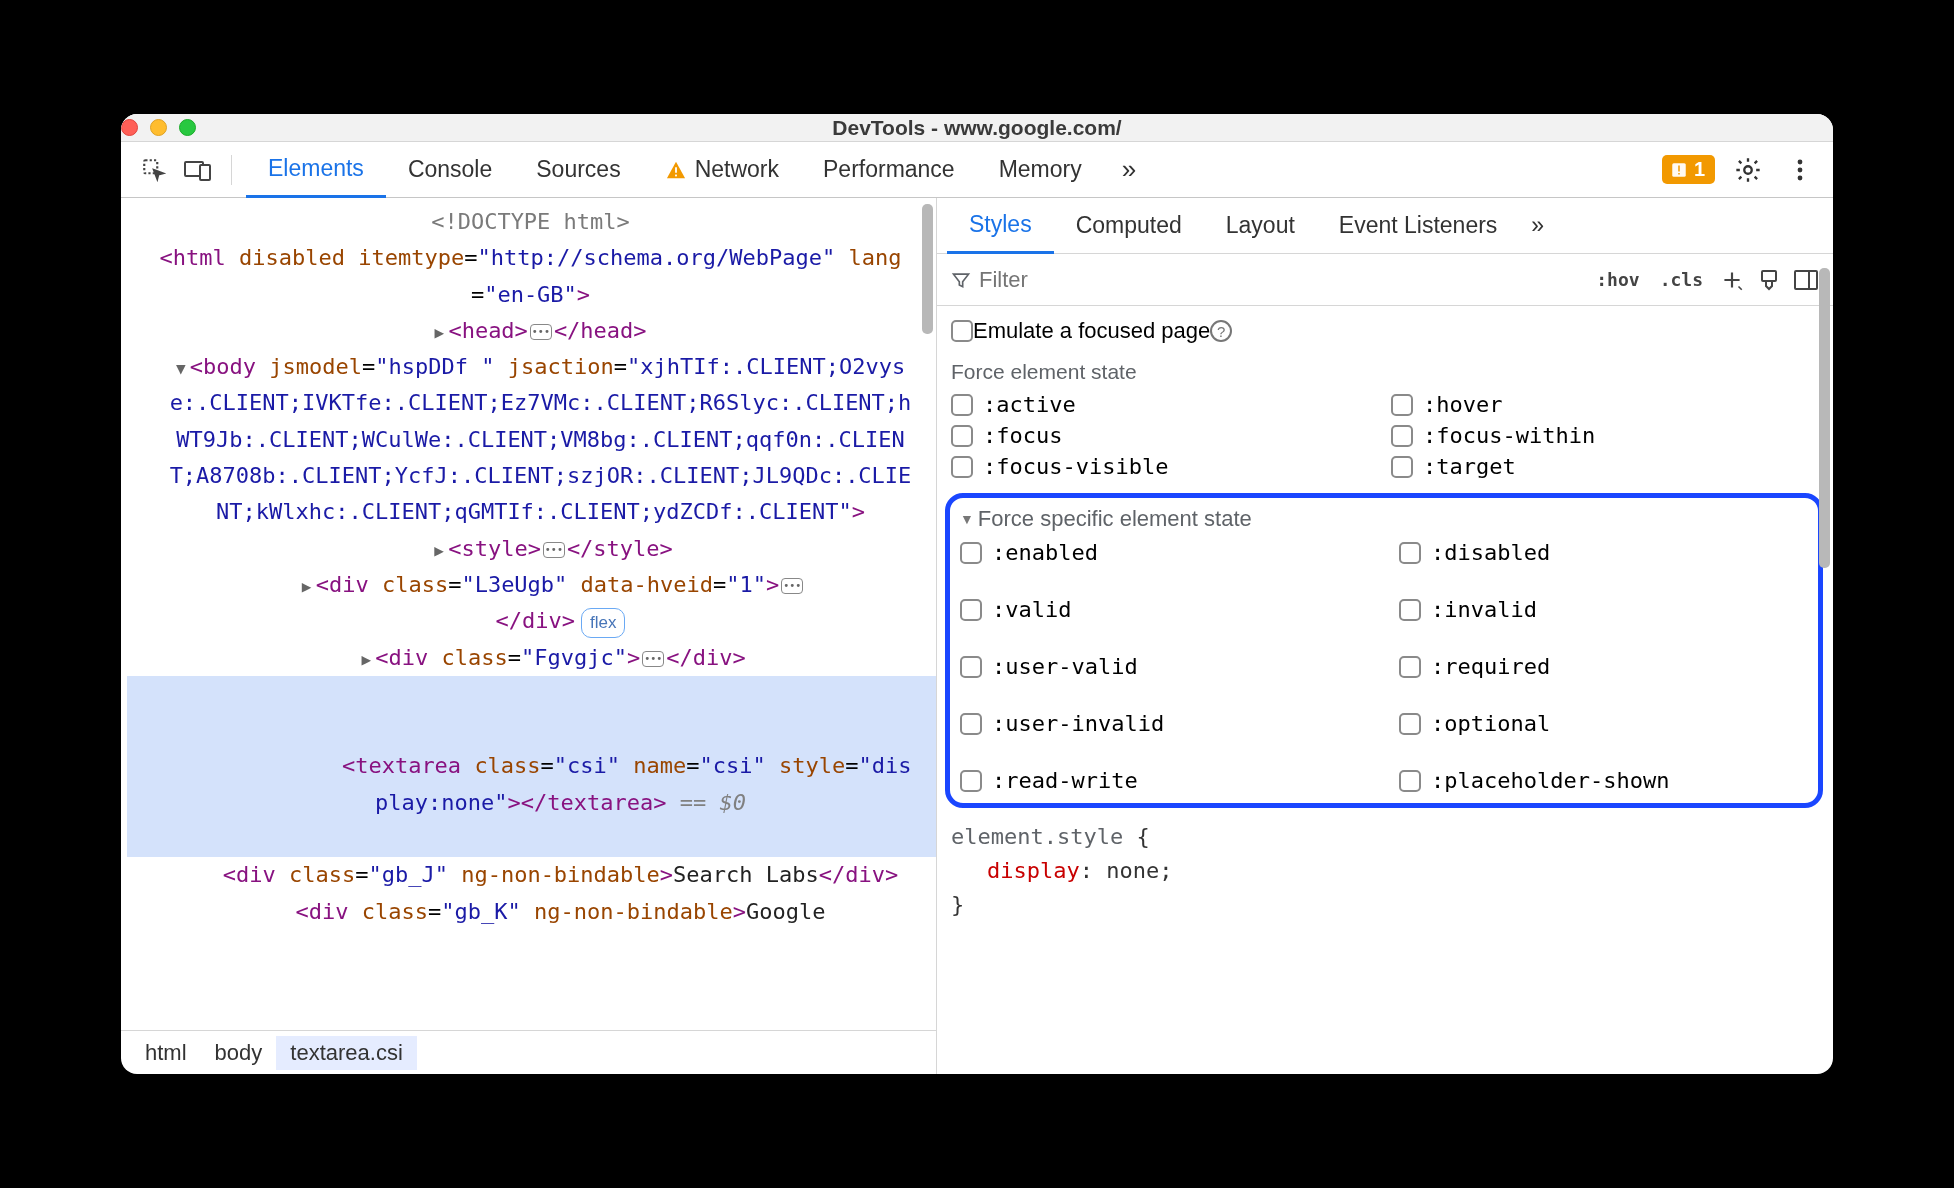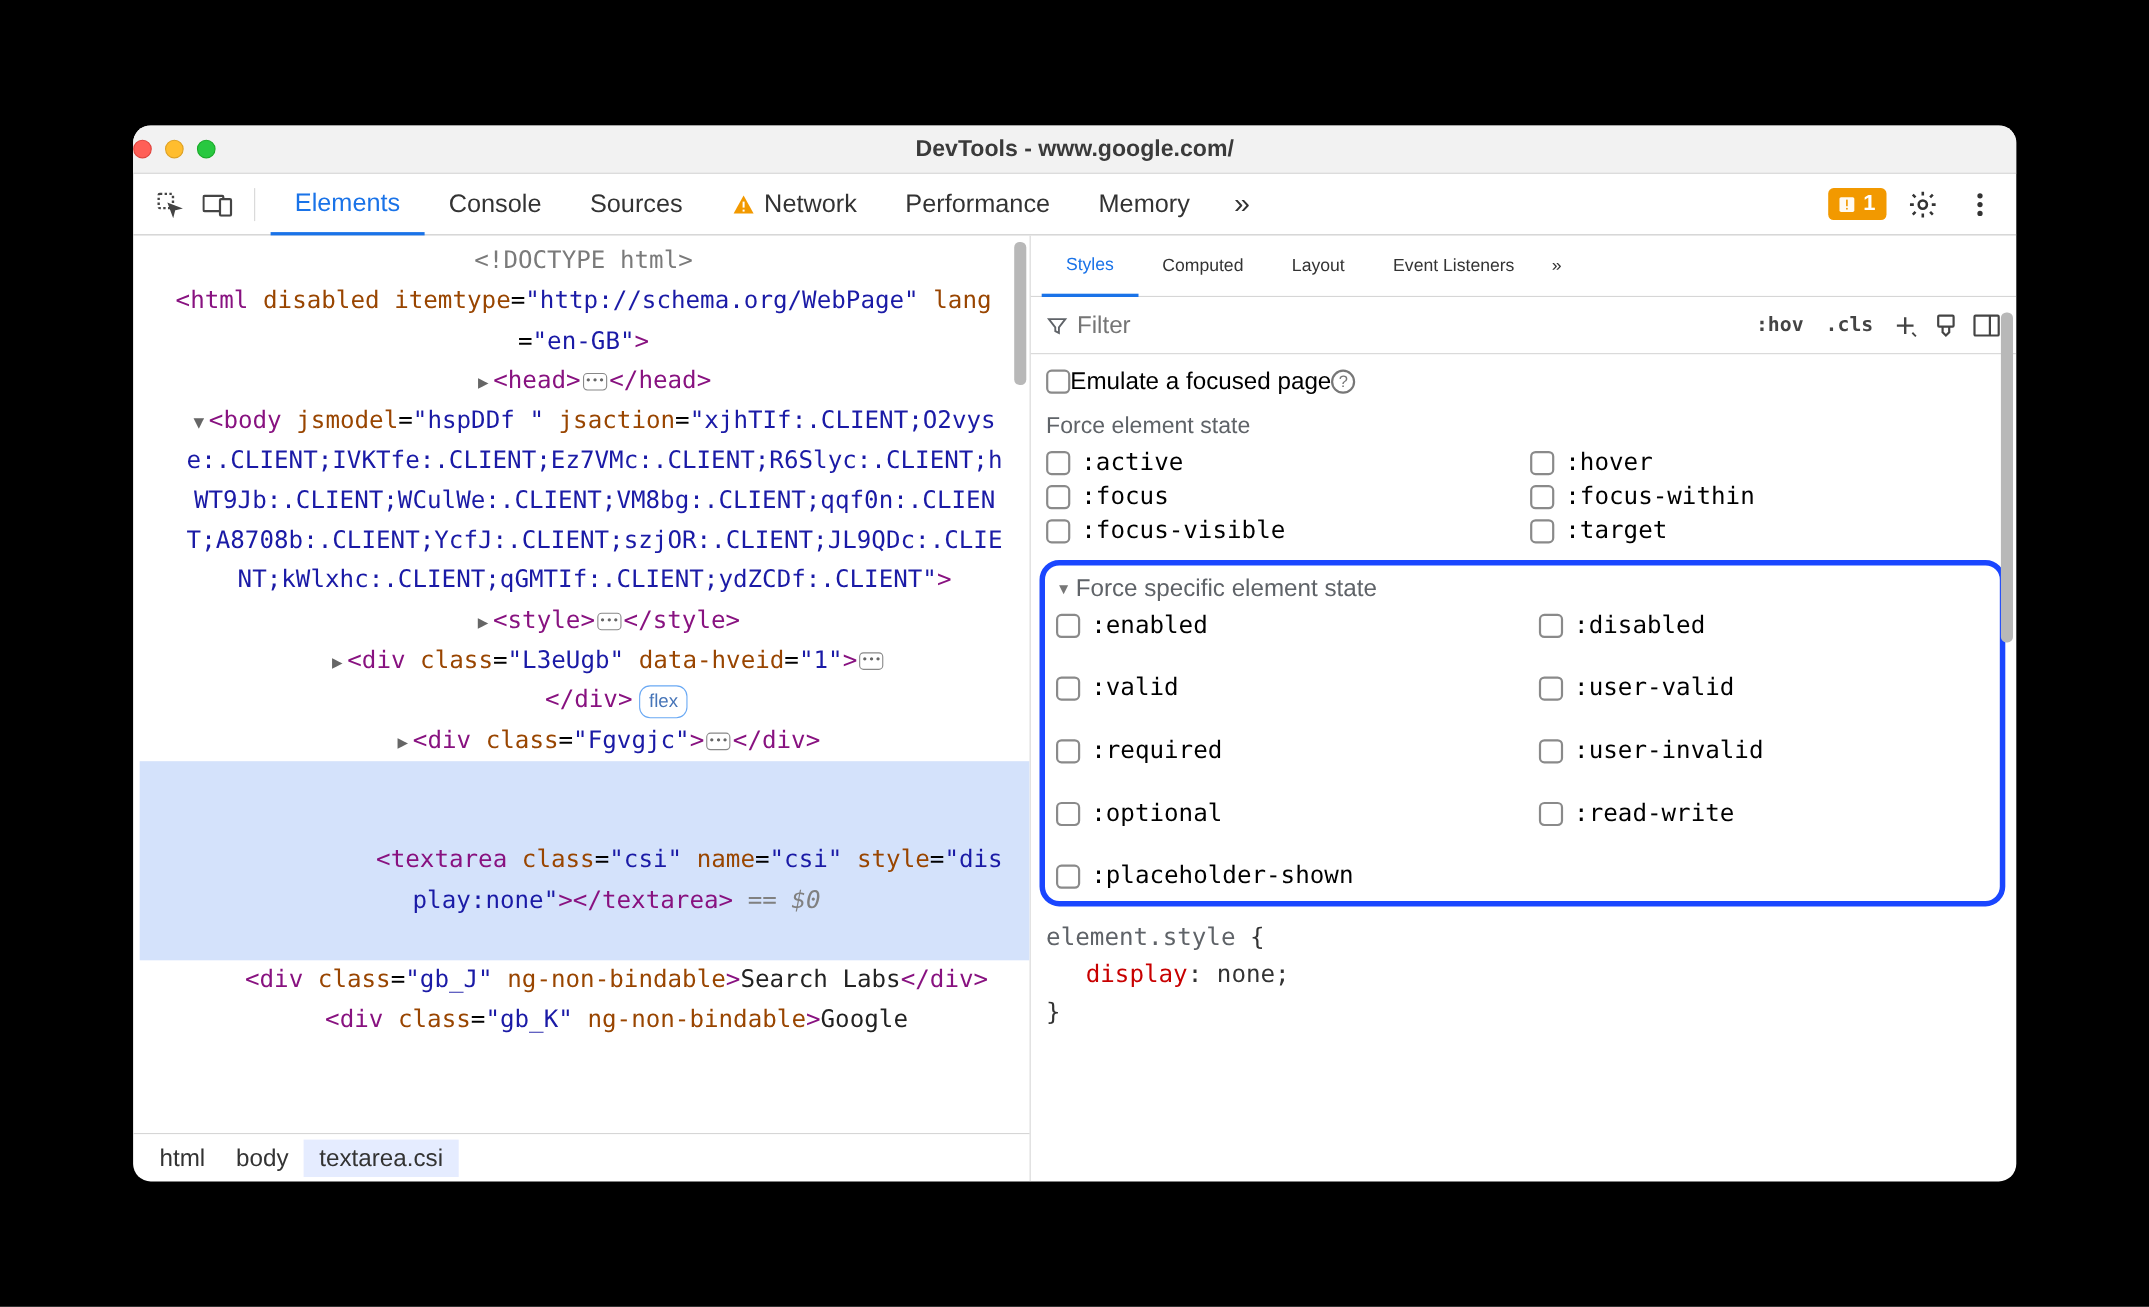--- a/index.html
+++ b/index.html
@@ -20,21 +20,21 @@
     border-radius: 16px;
     box-shadow: 0 30px 80px rgba(0,0,0,0.6);
     overflow: hidden;
     display: flex;
     flex-direction: column;
     position: relative;
   }
 
   
   .titlebar {
-    height: 44px;
+    height: 28px;
     background: #f2f2f2;
     border-bottom: 1px solid #d6d6d6;
     display: flex;
     align-items: center;
     padding: 0 0;
     position: relative;
   }
   .traffic { display: flex; gap: 12px; }
   .dot { width: 17px; height: 17px; border-radius: 50%; }
   .dot.red { background: #ff5f57; border: 1px solid #e0443e; }
@@ -133,21 +133,21 @@
   .right-pane { flex: 1; display: flex; flex-direction: column; position: relative; }
   .right-scrollbar {
     position: absolute; right: 3px; top: 70px; width: 11px; height: 300px;
     background: #b8b8b8; border-radius: 5px;
   }
   .subtabs {
     height: 56px; border-bottom: 1px solid #d6d6d6;
     display: flex; align-items: stretch; padding-left: 10px;
   }
   .subtab {
-    padding: 0 22px; display:flex; align-items:center; font-size: 16px; color:#333; cursor:pointer;
+    padding: 0 22px; display:flex; align-items:center; font-size: 23px; color:#333; cursor:pointer;
   }
   .subtab.active { color:#1a73e8; border-bottom: 3px solid #1a73e8; margin-bottom:-1px; }
 
   .filter-row {
     height: 52px; border-bottom: 1px solid #d6d6d6;
     display:flex; align-items:center; padding: 0 14px; gap: 12px;
   }
   .filter-input {
     flex: 1; display:flex; align-items:center; gap: 8px;
     color:#5f6368; font-size: 22px;
@@ -419,20 +419,24 @@
           <div class="state-item">
               <span class="checkbox"></span>
               <span>:disabled</span>
             </div>
           <div class="state-item">
               <span class="checkbox"></span>
               <span>:valid</span>
             </div>
           <div class="state-item">
               <span class="checkbox"></span>
+              <span>:invalid</span>
+            </div>
+          <div class="state-item">
+              <span class="checkbox"></span>
               <span>:user-valid</span>
             </div>
           <div class="state-item">
               <span class="checkbox"></span>
               <span>:required</span>
             </div>
           <div class="state-item">
               <span class="checkbox"></span>
               <span>:user-invalid</span>
             </div>

